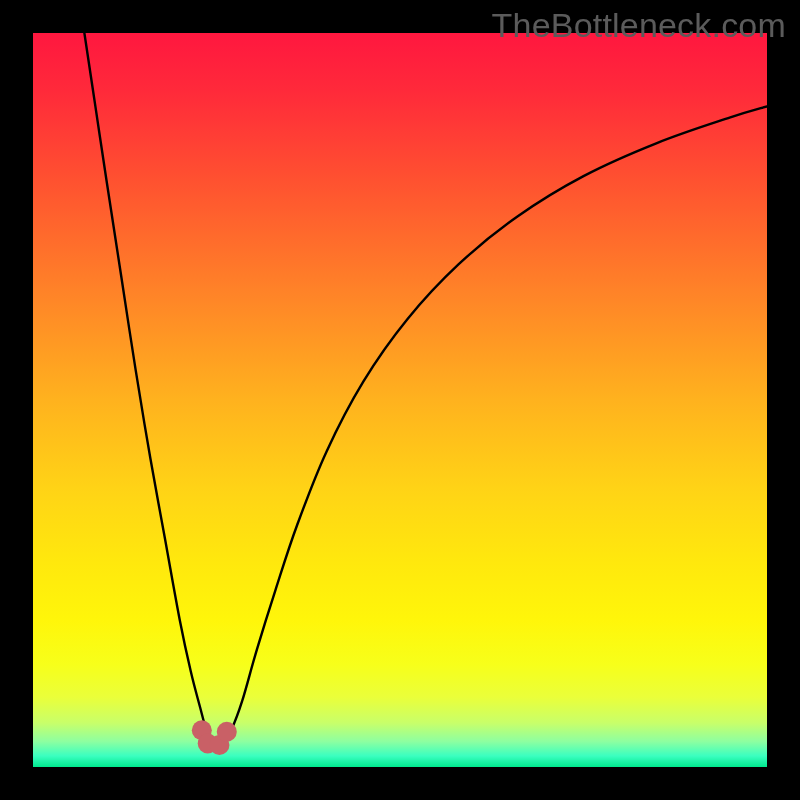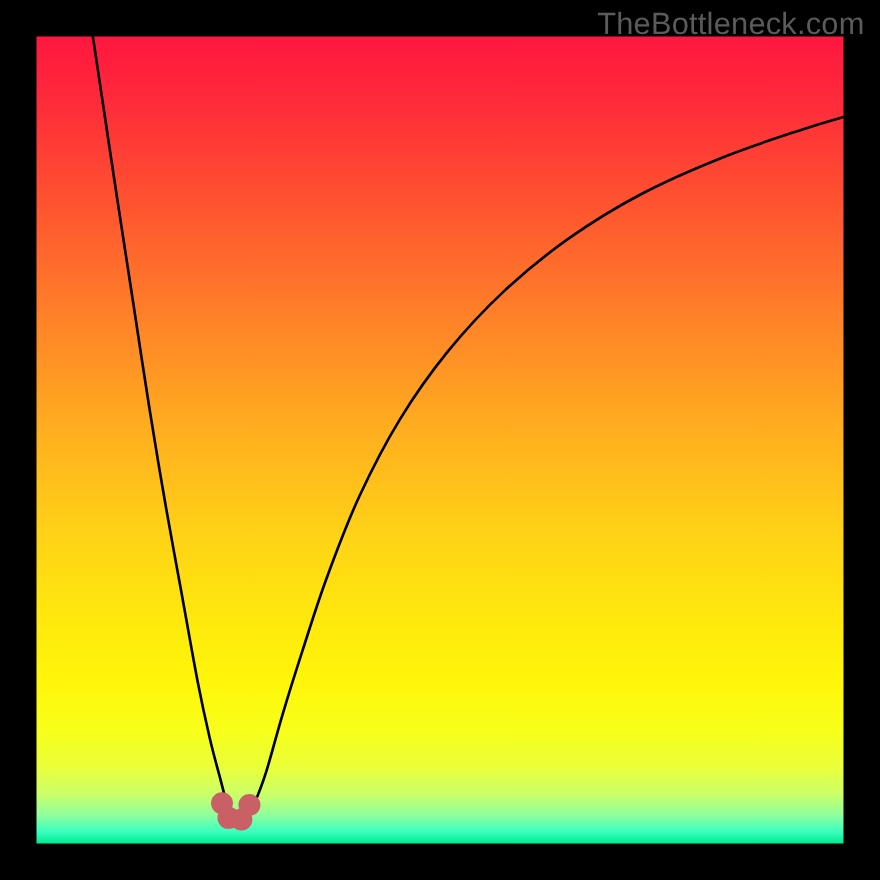--- a/index.html
+++ b/index.html
@@ -17,21 +17,21 @@
     top: 0;
     width: 800px;
     height: 800px;
     background: #000000;
   }
   .watermark {
     position: absolute;
     top: 6px;
     right: 14px;
     color: #5b5b5b;
-    font-size: 28px;
+    font-size: 34px;
     font-weight: 400;
     letter-spacing: 0.2px;
     z-index: 50;
     user-select: none;
   }
   .plot-wrap {
     position: absolute;
     left: 33px;
     top: 33px;
     width: 734px;

